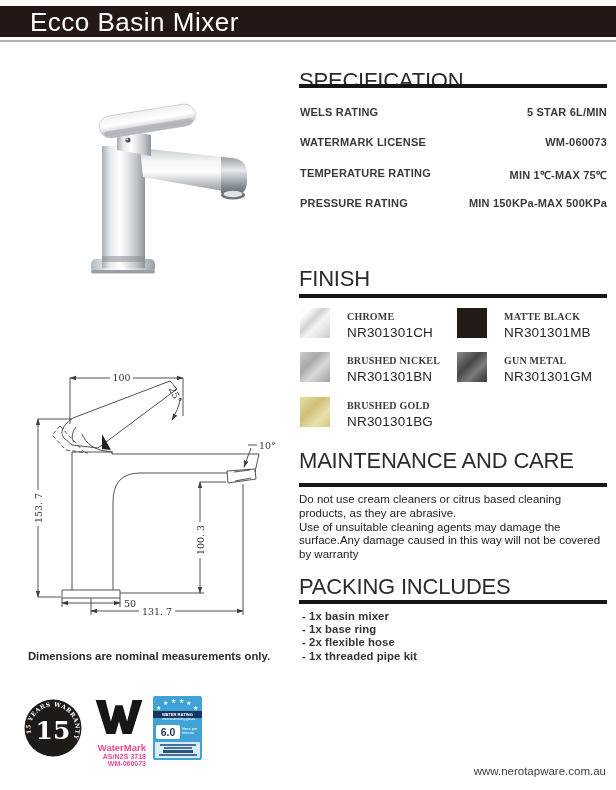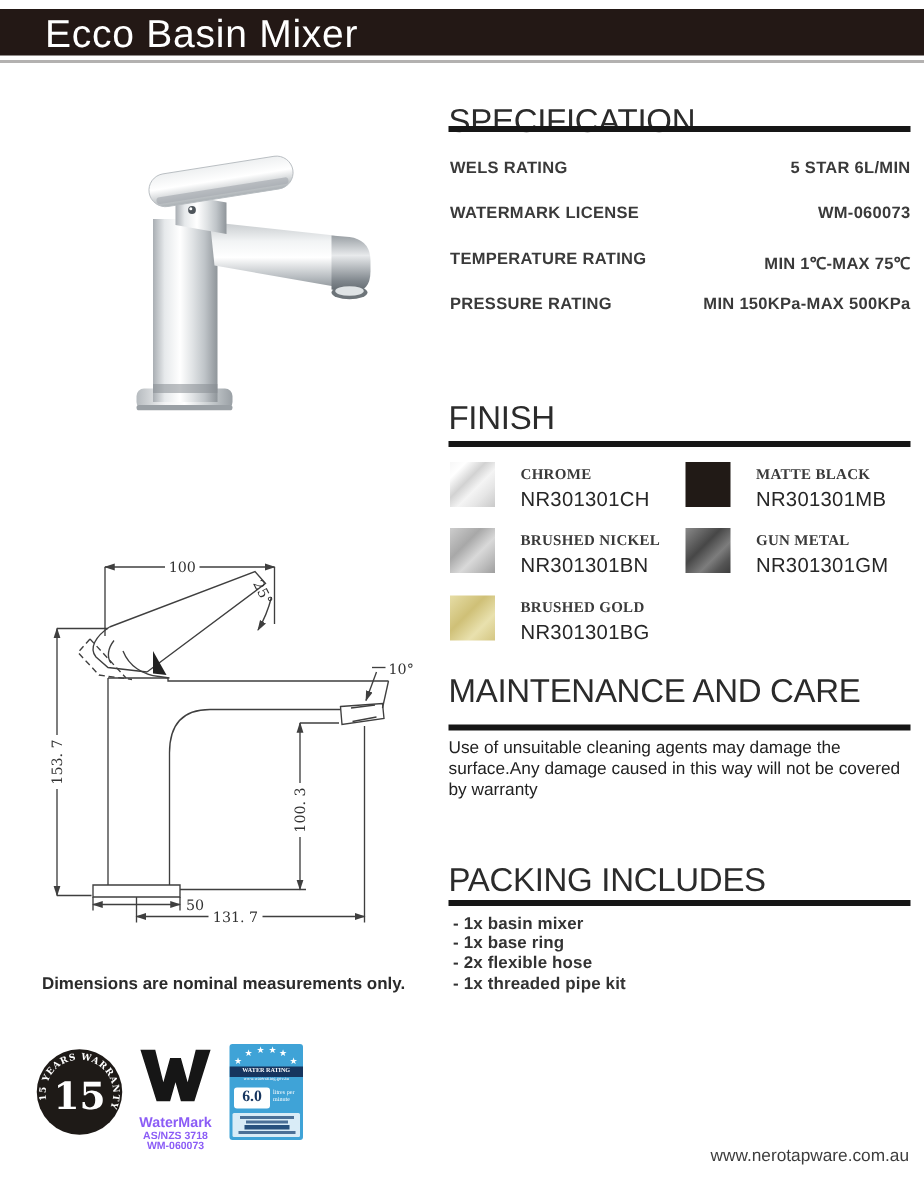--- a/index.html
+++ b/index.html
@@ -26,32 +26,32 @@
   .fin-name{position:absolute;left:47px;top:3px;font-size:10px;font-weight:700;color:#3a3a3a;letter-spacing:.2px;white-space:nowrap;font-family:Liberation Serif, serif;}
   .fin-code{position:absolute;left:47px;top:17px;font-size:13.5px;color:#262626;letter-spacing:.2px;white-space:nowrap;}
   .maint-text{position:absolute;left:0;width:308px;font-size:11.5px;line-height:13.8px;color:#222;}
   .pack-item{font-size:11.3px;font-weight:700;color:#333;line-height:13.2px;letter-spacing:.1px;}
   
   .caption{position:absolute;left:14px;top:650px;width:270px;text-align:center;
            font-size:11.3px;font-weight:700;color:#2b2b2b;}
   .versions{position:absolute;left:139px;top:765px;font-size:12px;color:#333;margin-top:42px;}
   .site{position:absolute;right:10px;top:765px;font-size:11.5px;color:#3d3d3d;}
   
-  .wels{position:absolute;left:153px;top:696px;width:49px;height:64px;background:#3fa3d7;border-radius:2px;overflow:hidden;font-family:Liberation Serif, serif;}
+  .wels{position:absolute;left:153px;top:696px;width:49px;height:64px;background:#3fa3d7;border-radius:2px;overflow:hidden;}
   .wels .star{position:absolute;color:#fff;font-size:6px;line-height:6px;}
   .wels .band{position:absolute;left:0;top:15px;width:49px;height:7px;background:#16355f;}
   .wels .band span{display:block;text-align:center;font-size:5px;line-height:7px;color:#fff;font-weight:700;transform:scale(.82);transform-origin:center;white-space:nowrap;}
   .wels .url{position:absolute;left:0;top:22px;width:49px;text-align:center;font-size:5px;line-height:5px;color:#fff;transform:scale(.62);transform-origin:center top;white-space:nowrap;}
   .wels .flowbox{position:absolute;left:3px;top:29px;width:24px;height:14px;background:#fff;border-radius:2px;}
   .wels .flowbox span{display:block;text-align:center;font-size:10.5px;line-height:14px;font-weight:700;color:#16355f;}
   .wels .unit{position:absolute;left:29px;top:30px;width:20px;font-size:4.5px;line-height:5px;color:#fff;transform:scale(.9);transform-origin:left top;}
   .wels .fines{position:absolute;left:2px;top:46px;width:45px;height:16px;background:#d9ecf7;border-radius:1px;}
   .wels .bar{position:absolute;left:50%;transform:translateX(-50%);height:1.5px;background:#27517e;opacity:.8;}
   
-  .wm{position:absolute;left:88px;top:697px;width:58px;text-align:center;color:#8b5cf6;}
+  .wm{position:absolute;left:88px;top:697px;width:58px;text-align:right;color:#ec4899;}
   .wm .l1{font-size:9.5px;font-weight:700;margin-top:1px;}
   .wm .l2{font-size:7px;font-weight:700;}
   svg text{font-family:"DejaVu Serif",serif;}
 </style>
 </head>
 <body>
 
 <div id="page">
 
   <div class="title-bar">
@@ -238,20 +238,21 @@
     </div>
     <div class="fin-item" style="left:1px;top:397px">
       <div class="swatch sw-brushed-gold"></div>
       <div class="fin-name">BRUSHED GOLD</div>
       <div class="fin-code">NR301301BG</div>
     </div>
 
     <div class="sec-head" style="top:448px">MAINTENANCE AND CARE</div>
     <div class="sec-rule" style="top:483px"></div>
     <div class="maint-text" style="top:493px">
+      <div>Do not use cream cleaners or citrus based cleaning products, as they are abrasive.</div>
       <div>Use of unsuitable cleaning agents may damage the surface.Any damage caused in this way will not be covered by warranty</div>
     </div>
 
     <div class="sec-head" style="top:574px">PACKING INCLUDES</div>
     <div class="sec-rule" style="top:600px"></div>
     <div style="position:absolute;left:3px;top:610px">
       <div class="pack-item">-  1x basin mixer</div>
       <div class="pack-item">-  1x base ring</div>
       <div class="pack-item">-  2x flexible hose</div>
       <div class="pack-item">-  1x threaded pipe kit</div>

